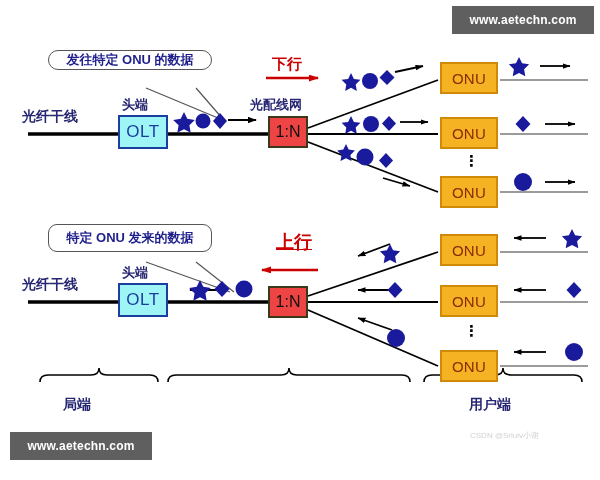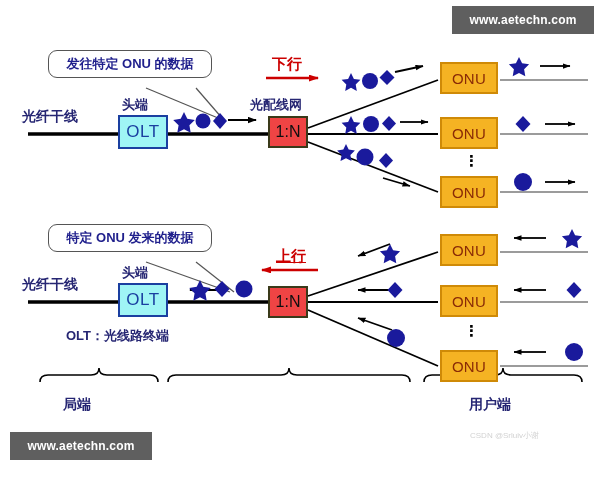--- a/index.html
+++ b/index.html
@@ -154,21 +154,21 @@
   </svg>
 
   <div class="wm" id="wm-top">
     <span>www.aetechn.com</span>
   </div>
   <div class="wm" id="wm-bottom">
     <span>www.aetechn.com</span>
   </div>
   <div id="csdn">CSDN @Srluiv小谢</div>
 
-  <div class="callout" style="left:48px;top:50px;width:164px;height:28px;">
+  <div class="callout" style="left:48px;top:50px;width:164px;height:20px;border-radius:10px;">
     <span>发往特定 ONU 的数据</span>
   </div>
 
   <div class="lbl" style="left:22px;top:108px;font-size:14px;">光纤干线</div>
 
   <div class="lbl" style="left:122px;top:96px;font-size:13px;">头端</div>
 
   <div class="box olt" style="left:118px;top:115px;width:50px;height:34px;">
     <span>OLT</span>
   </div>
@@ -199,23 +199,22 @@
   </div>
 
   <div class="lbl" style="left:22px;top:276px;font-size:14px;">光纤干线</div>
 
   <div class="lbl" style="left:122px;top:264px;font-size:13px;">头端</div>
 
   <div class="box olt" style="left:118px;top:283px;width:50px;height:34px;">
     <span>OLT</span>
   </div>
 
-  <div class="lbl" style="left:66px;top:327px;font-size:13px;">OLT：光线路终端</div>
-
-  <div class="lbl lbl-red" style="left:276px;top:247px;font-size:15px;text-decoration:underline;">上行</div>
+
+  <div class="lbl lbl-red" style="left:276px;top:230px;font-size:18px;text-decoration:underline;">上行</div>
 
   <div class="box spl" style="left:268px;top:286px;width:40px;height:32px;">
     <span>1:N</span>
   </div>
 
   <div class="box onu" style="left:440px;top:234px;width:58px;height:32px;">
     <span>ONU</span>
   </div>
   <div class="box onu" style="left:440px;top:285px;width:58px;height:32px;">
     <span>ONU</span>

